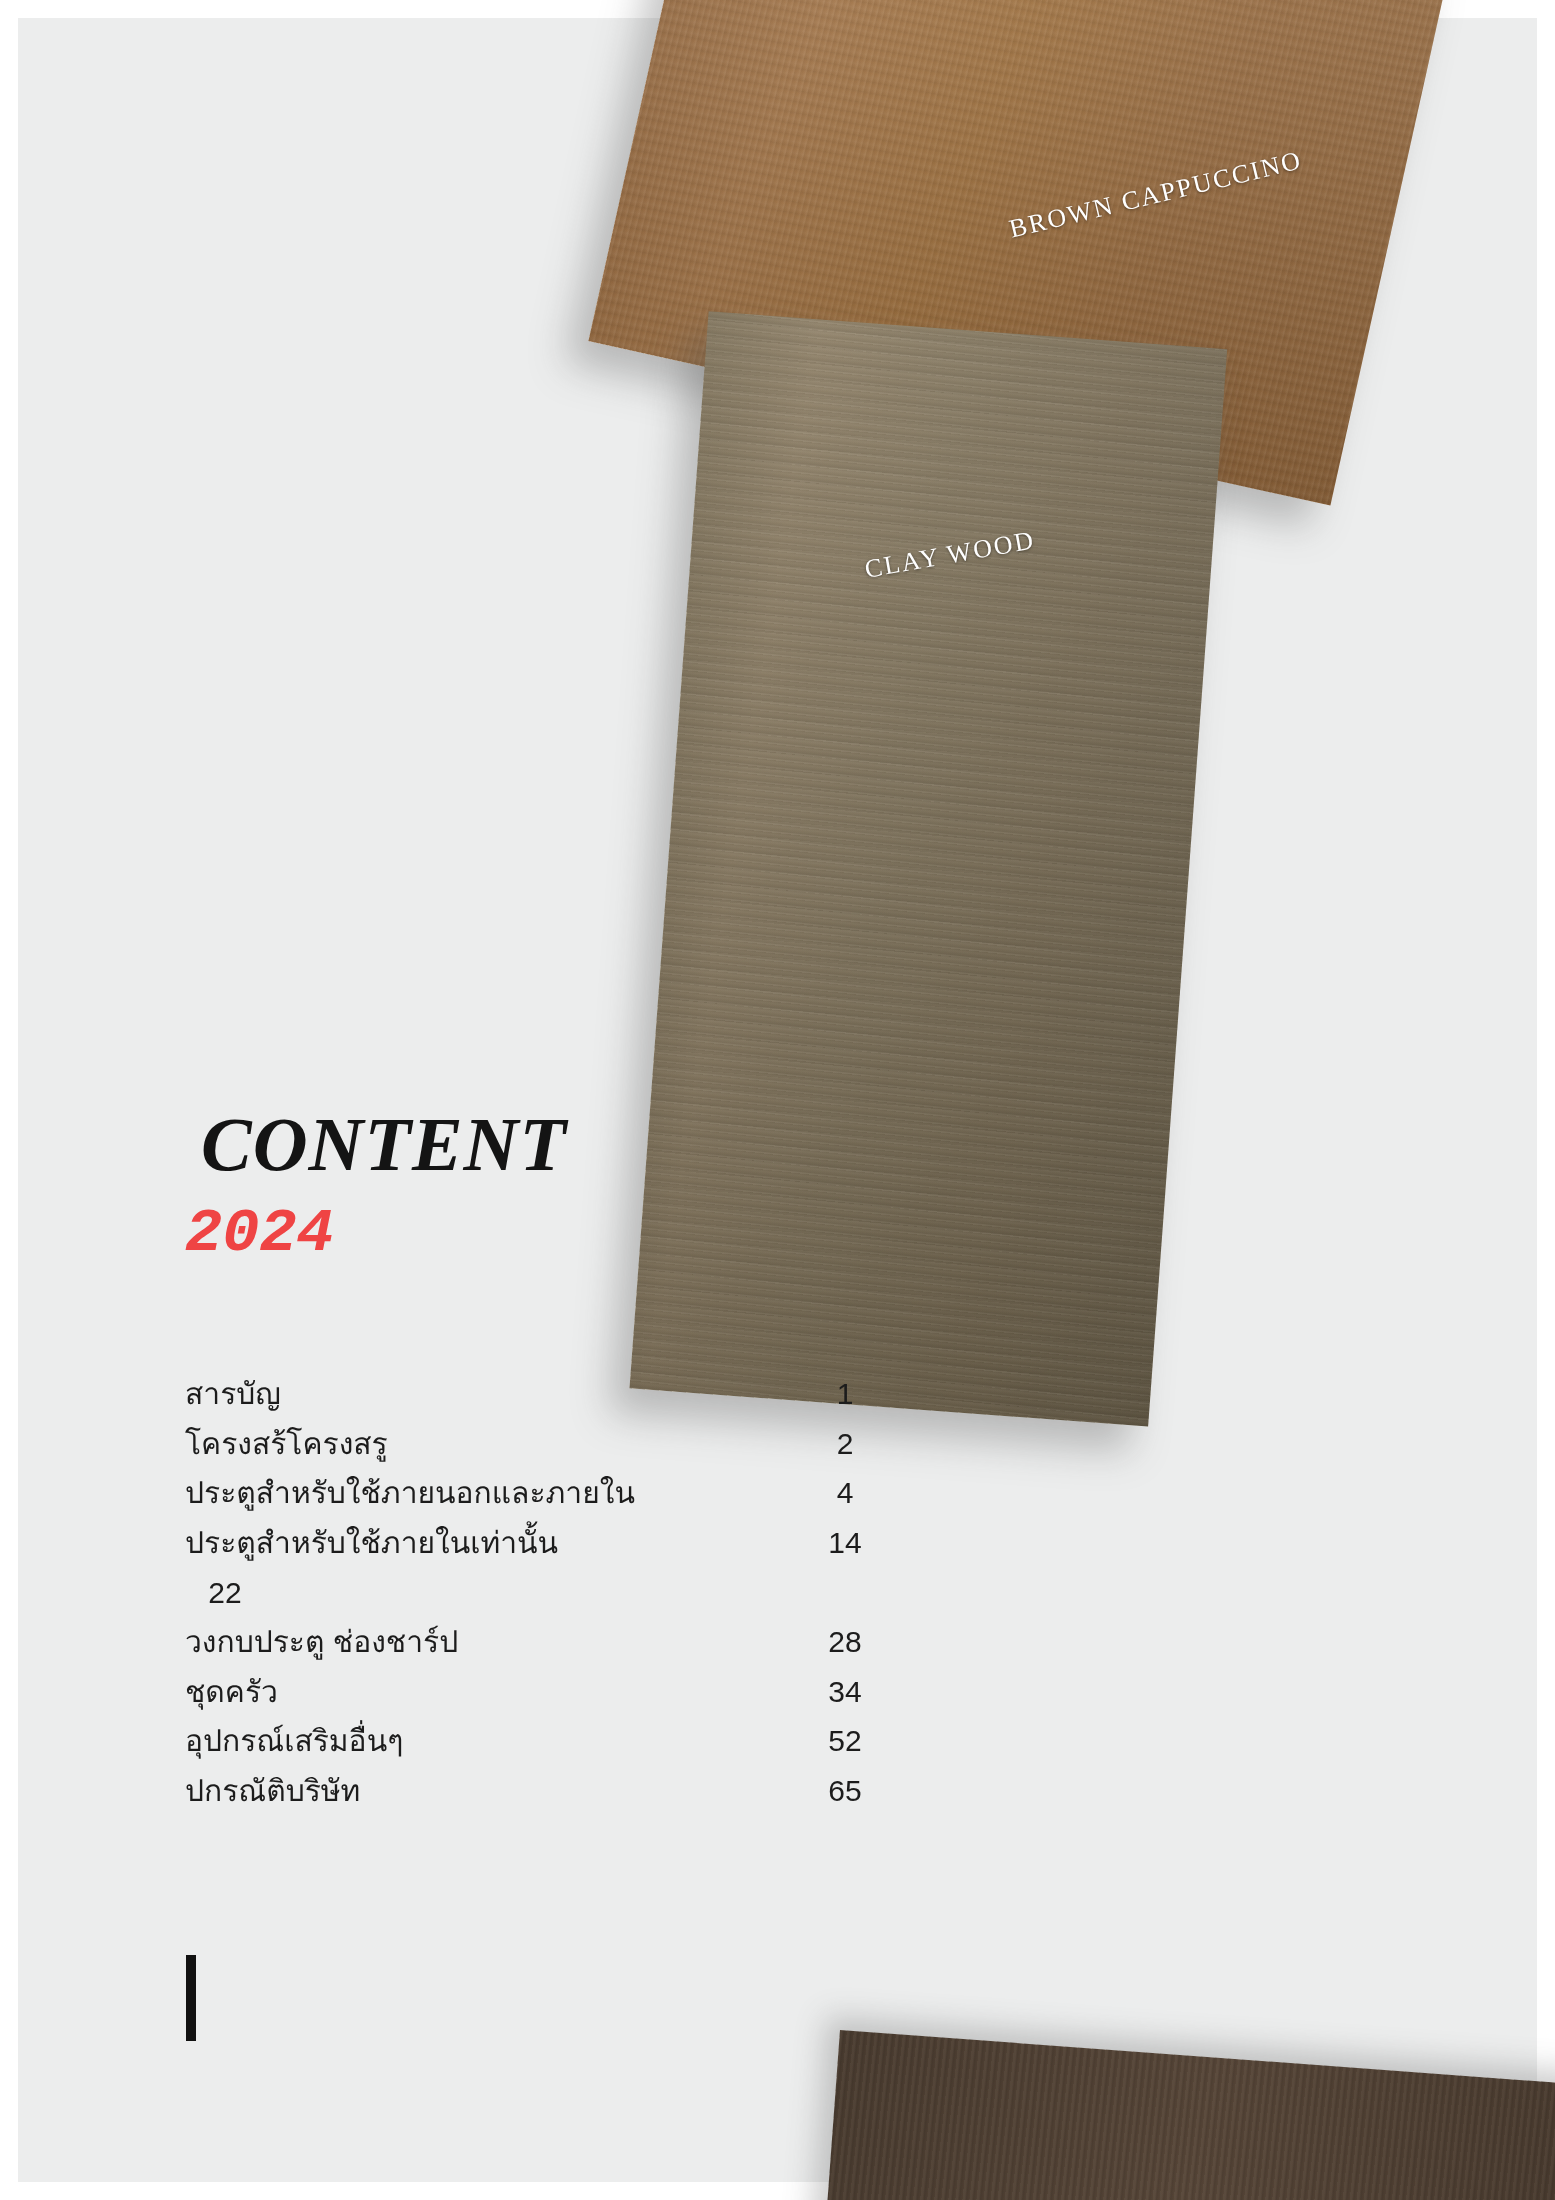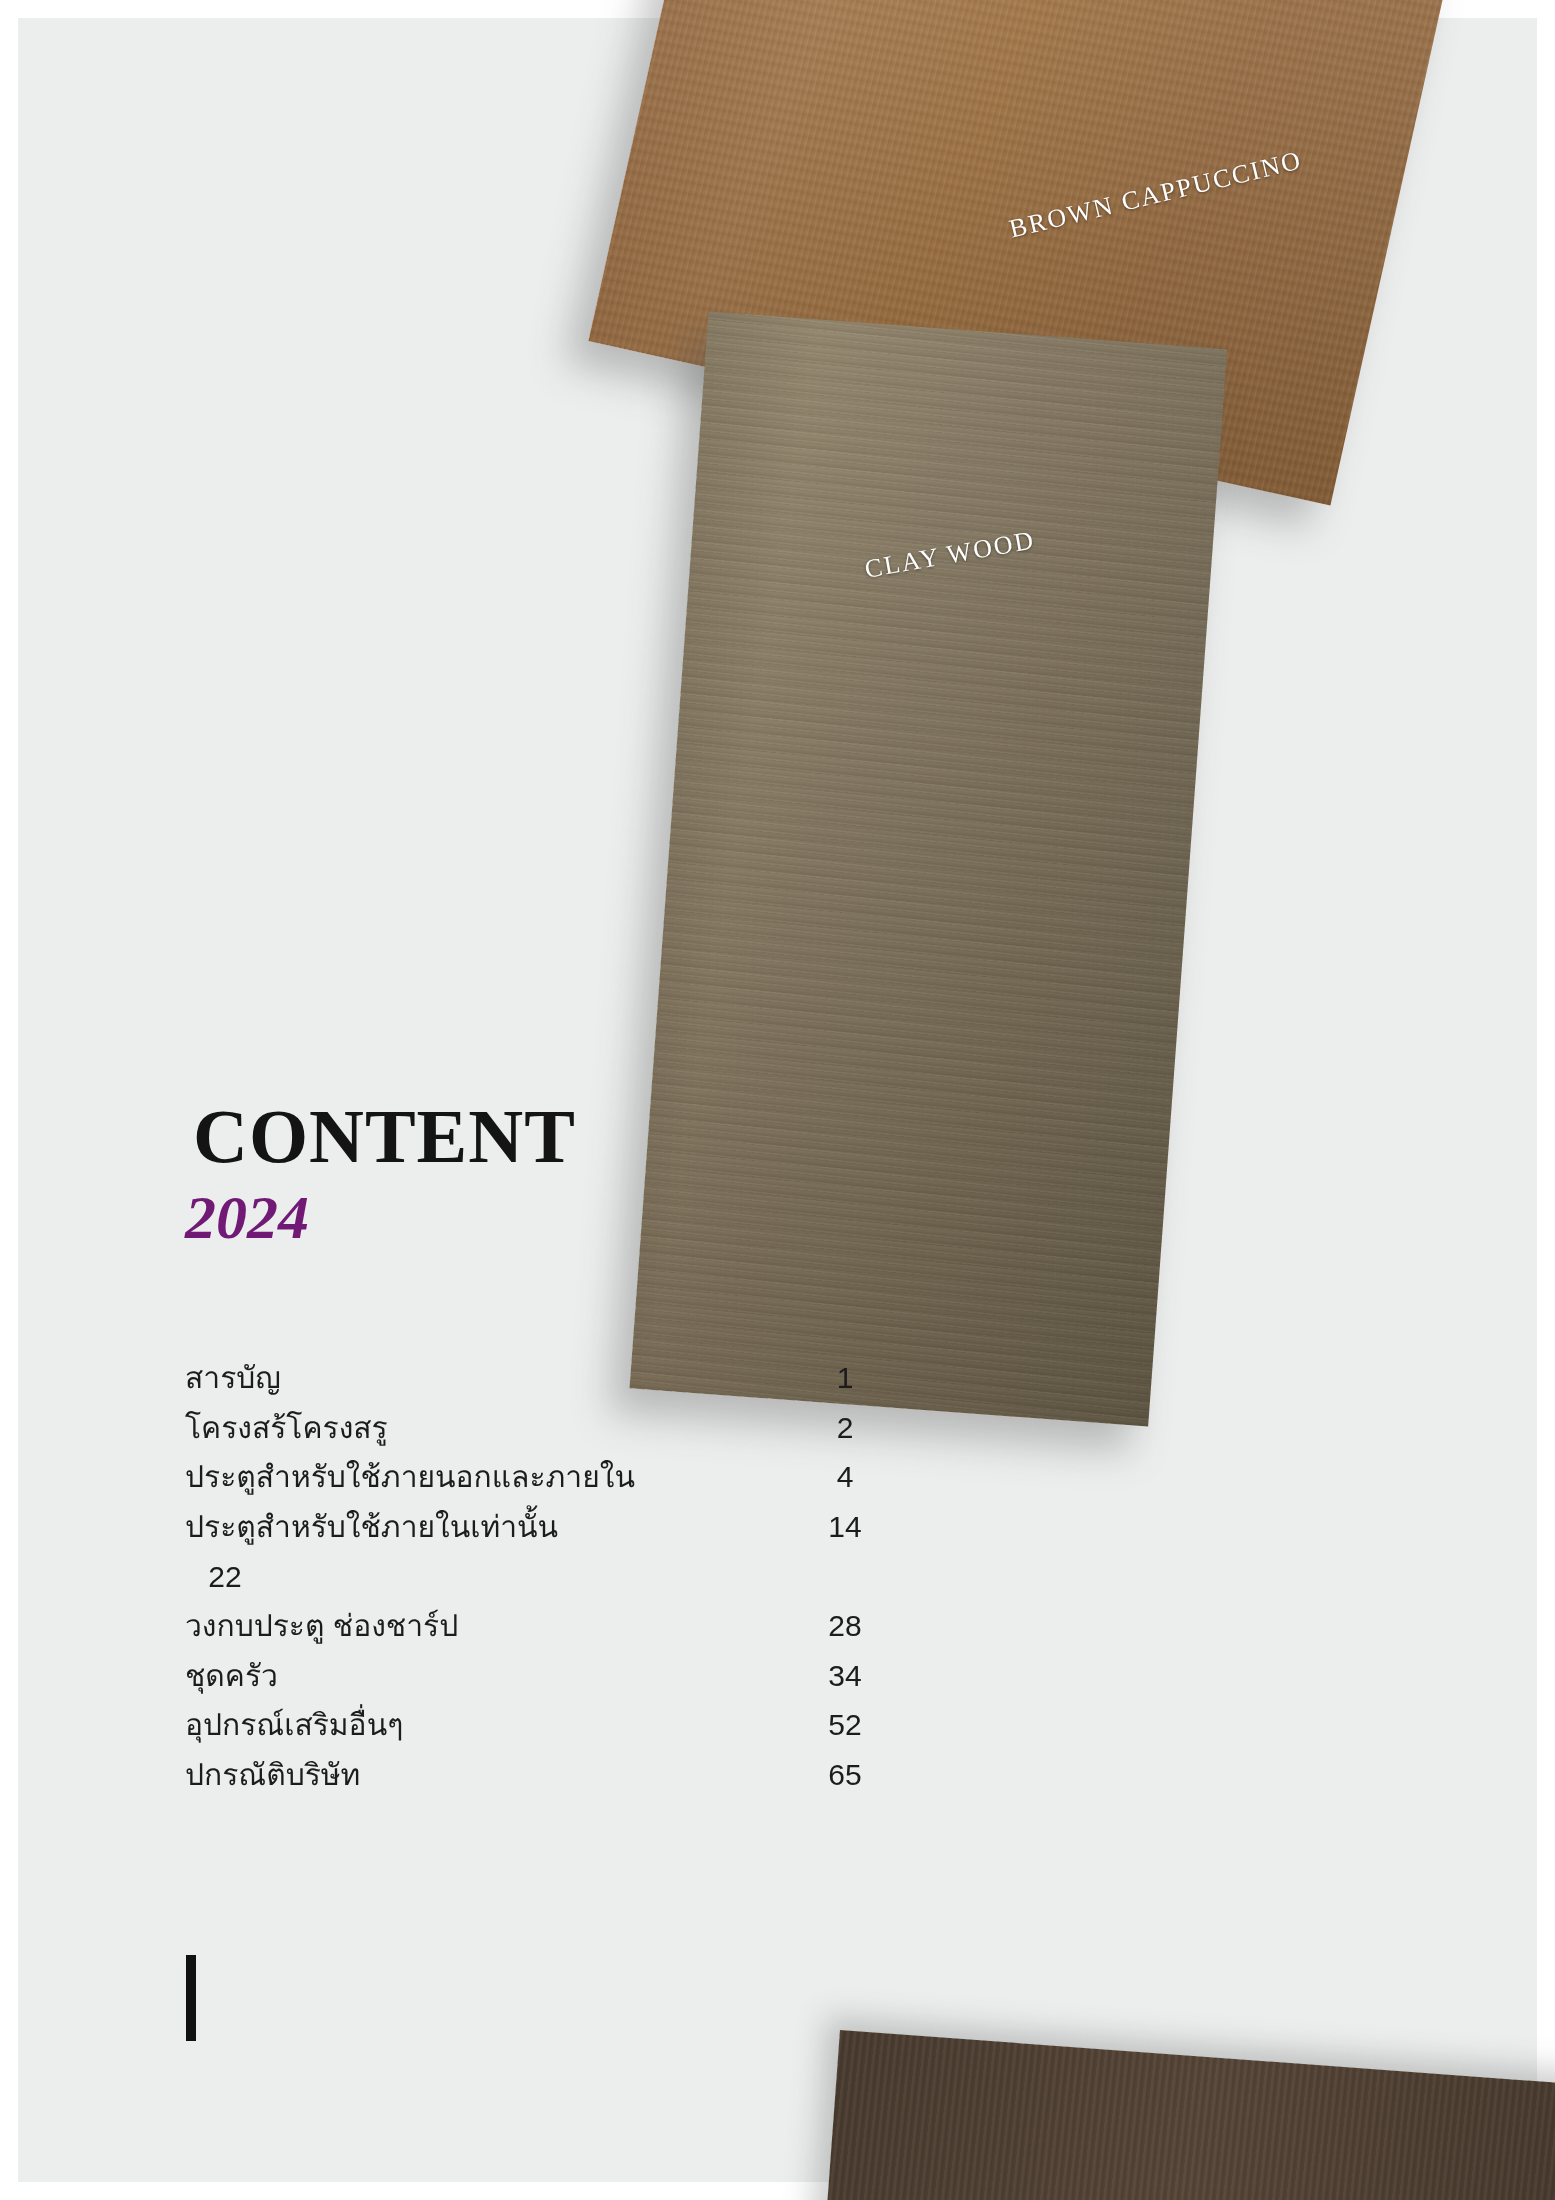--- a/index.html
+++ b/index.html
@@ -138,32 +138,33 @@
   
   .content-block {
     position: absolute;
     left: 185px;
     top: 1090px;
     width: 790px;
   }
   .title-main {
     font-family: "Liberation Serif", serif;
     font-weight: bold;
+    font-style: italic;
     font-size: 76px;
     letter-spacing: 1px;
     color: #141414;
     line-height: 1.0;
-    margin: 8px;
+    margin: 16px;
   }
   .title-year {
-    font-family: Liberation Serif, serif;
+    font-family: Liberation Mono, monospace;
     font-weight: bold;
     font-style: italic;
     font-size: 62px;
-    color: #701a75;
+    color: #ef4444;
     line-height: 1.15;
     margin: 6px 0 0 0;
   }
 
   .toc {
     margin-top: 100px;
     width: 790px;
   }
   .toc-row {
     display: flex;

